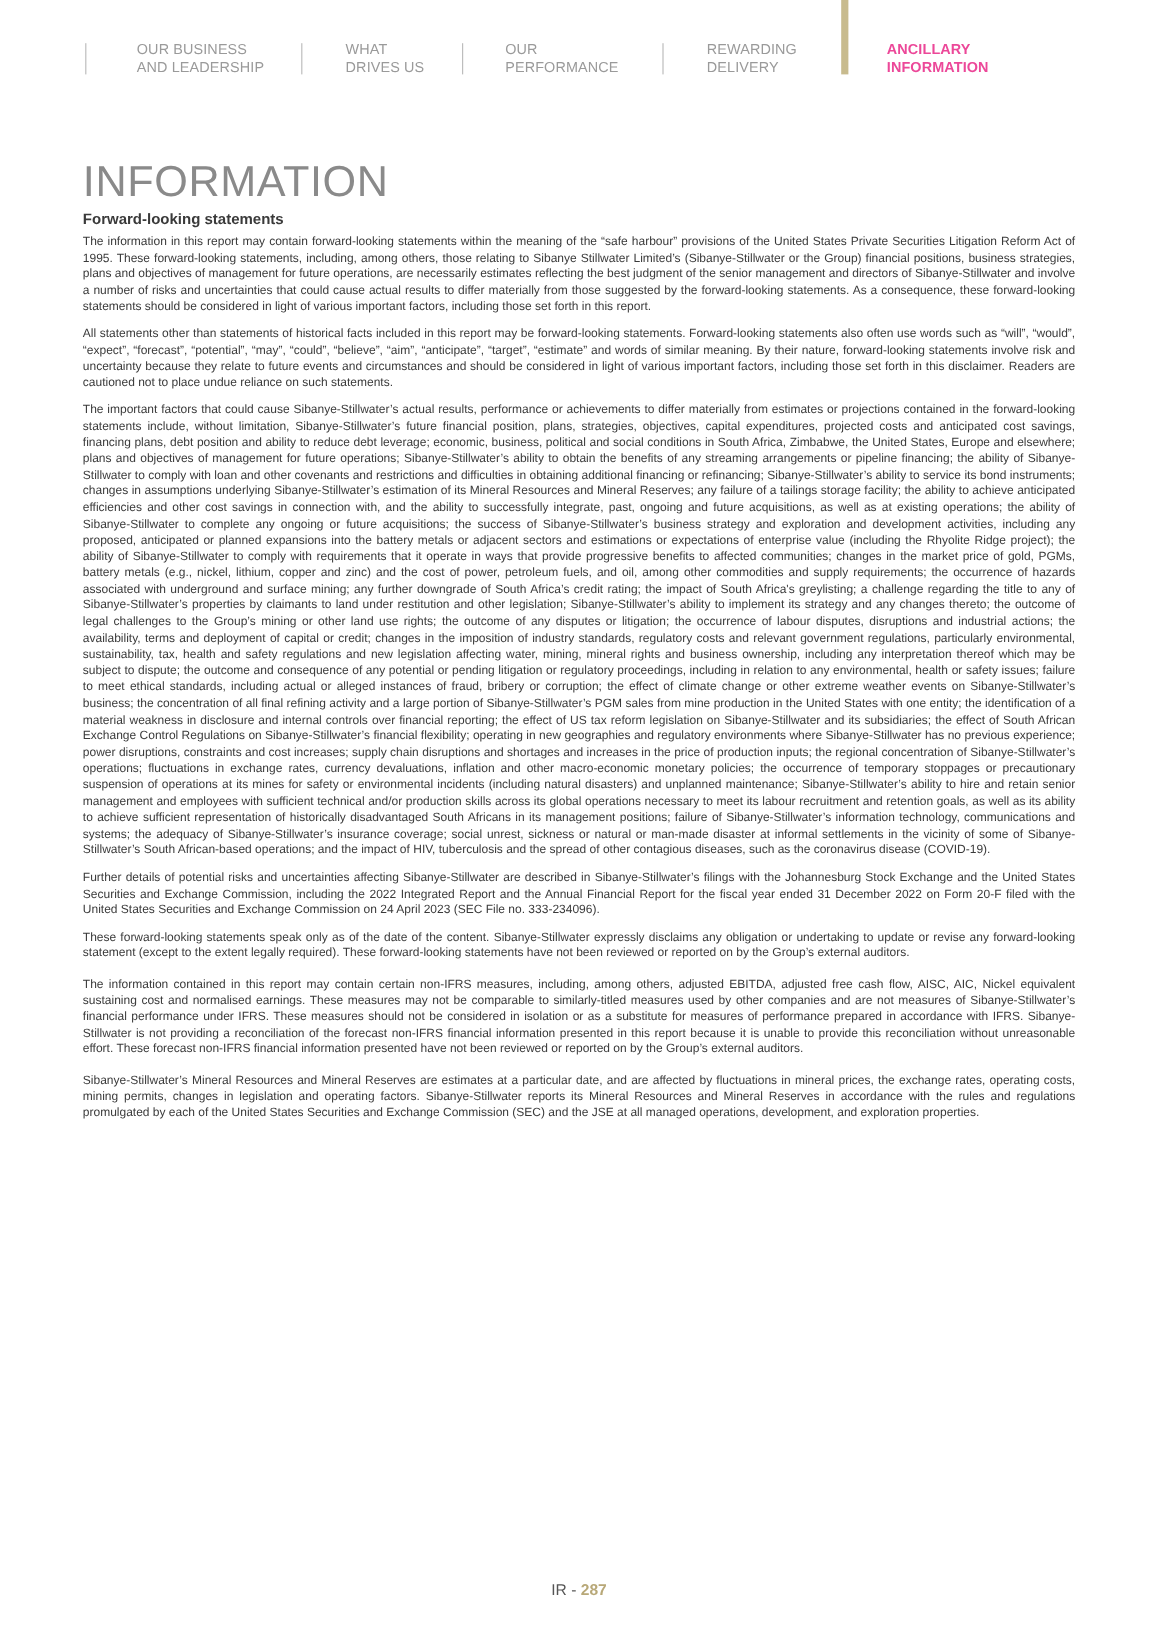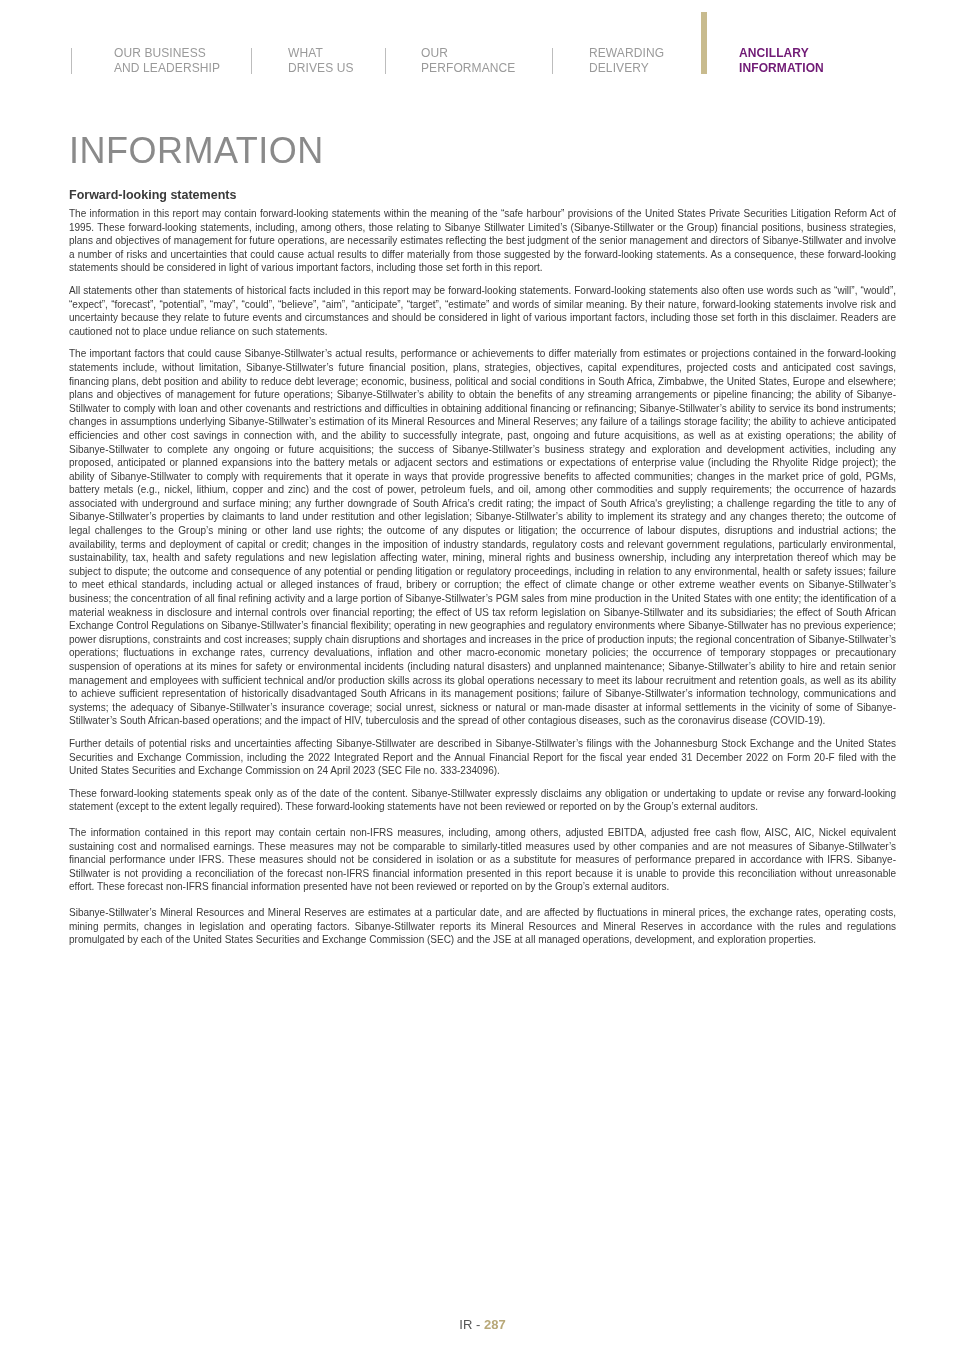--- a/index.html
+++ b/index.html
@@ -1,27 +1,27 @@
 <!DOCTYPE html>
 <html><head>
 <meta charset="utf-8">
 <style>
   html, body { margin: 0; padding: 0; background: #ffffff; }
   body { width: 965px; height: 1365px; position: relative; overflow: hidden;
          font-family: "Liberation Sans", sans-serif; color: #3a3a3a; }
-  .nav { position: absolute; top: 12px; left: 0; width: 790px; height: 80px; }
+  .nav { position: absolute; top: 0; left: 0; width: 790px; height: 80px; }
   .nav-item { position: absolute; top: 34px; font-size: 12px; line-height: 15px;
               color: #9a9a9a; text-transform: uppercase; letter-spacing: 0.1px; }
   .nav-item .l { display: block; }
   .sep { position: absolute; top: 36px; width: 1px; height: 26px; background: #bdbdbd; }
-  .nav-item.active { color: #701a75; font-weight: bold; }
+  .nav-item.active { color: #ec4899; font-weight: bold; }
   .gold-bar { position: absolute; left: 701px; top: 0; width: 6px; height: 62px; background: #c8bb8e; }
   .title { position: absolute; left: 69px; top: 130px; font-size: 36px; color: #8a8a8a;
            font-weight: normal; letter-spacing: 0.5px; margin: 0; }
-  .content { position: absolute; left: 69px; top: 188px; width: 827px; }
+  .content { position: absolute; left: 69px; top: 176px; width: 827px; }
   h2 { font-size: 12.5px; font-weight: bold; color: #3a3a3a; margin: 0 0 5px 0; }
   p { font-size: 10px; line-height: 13.6px; margin: 0 0 9px 0; text-align: justify; color: #3a3a3a; }
   .section { margin-bottom: 12px; }
   .footer { position: absolute; top: 1317px; left: 0; width: 965px; text-align: center; font-size: 13px; }
   .footer .pre { color: #555; }
   .footer .num { color: #b8a878; font-weight: bold; }
 </style>
 </head>
 <body>
 

